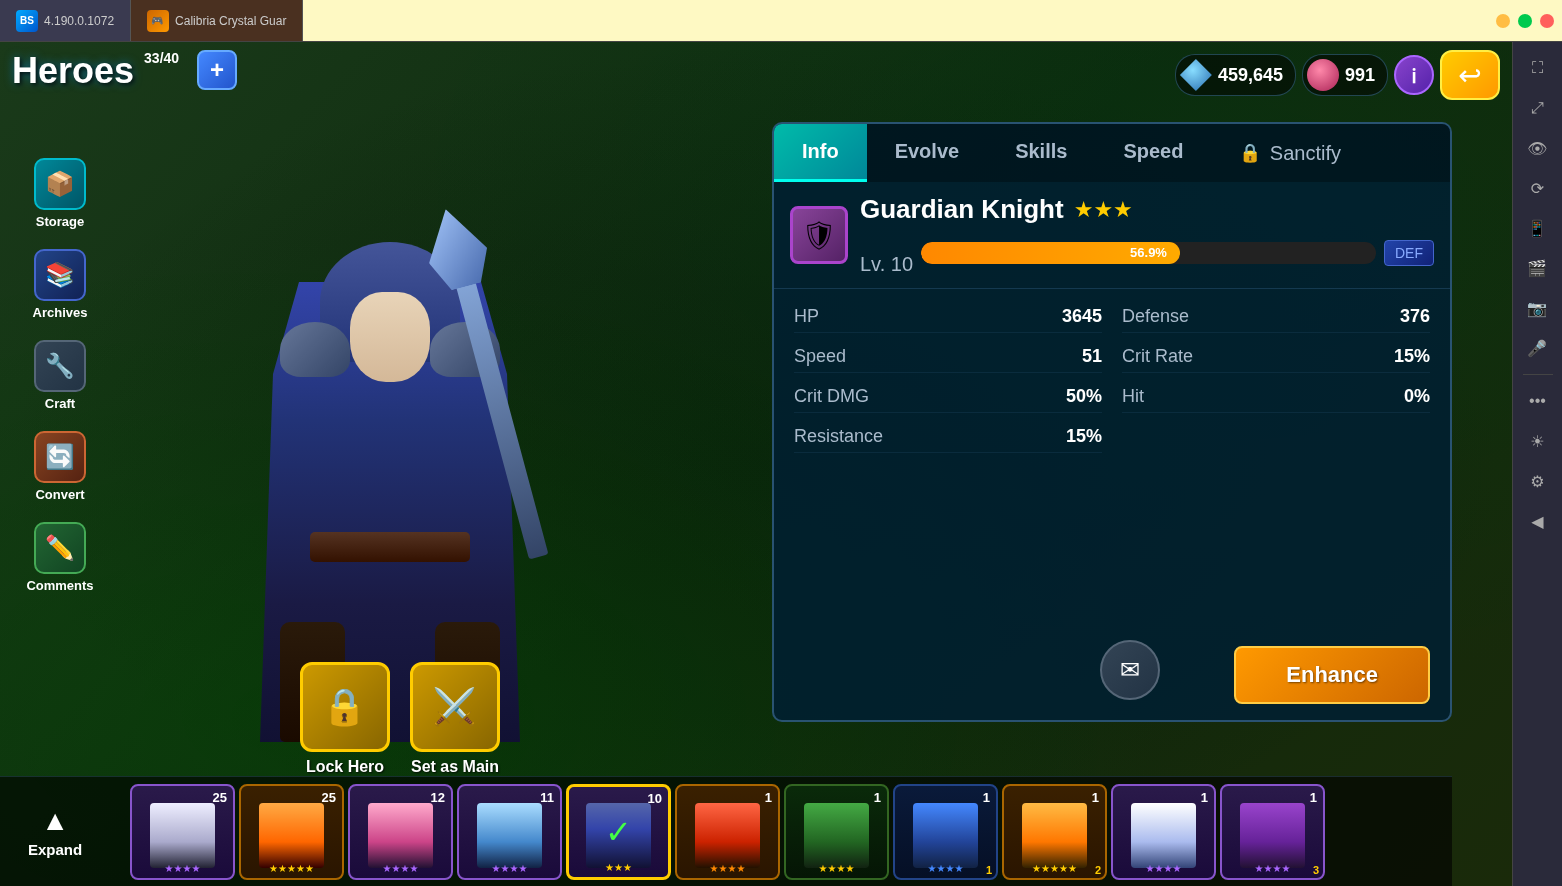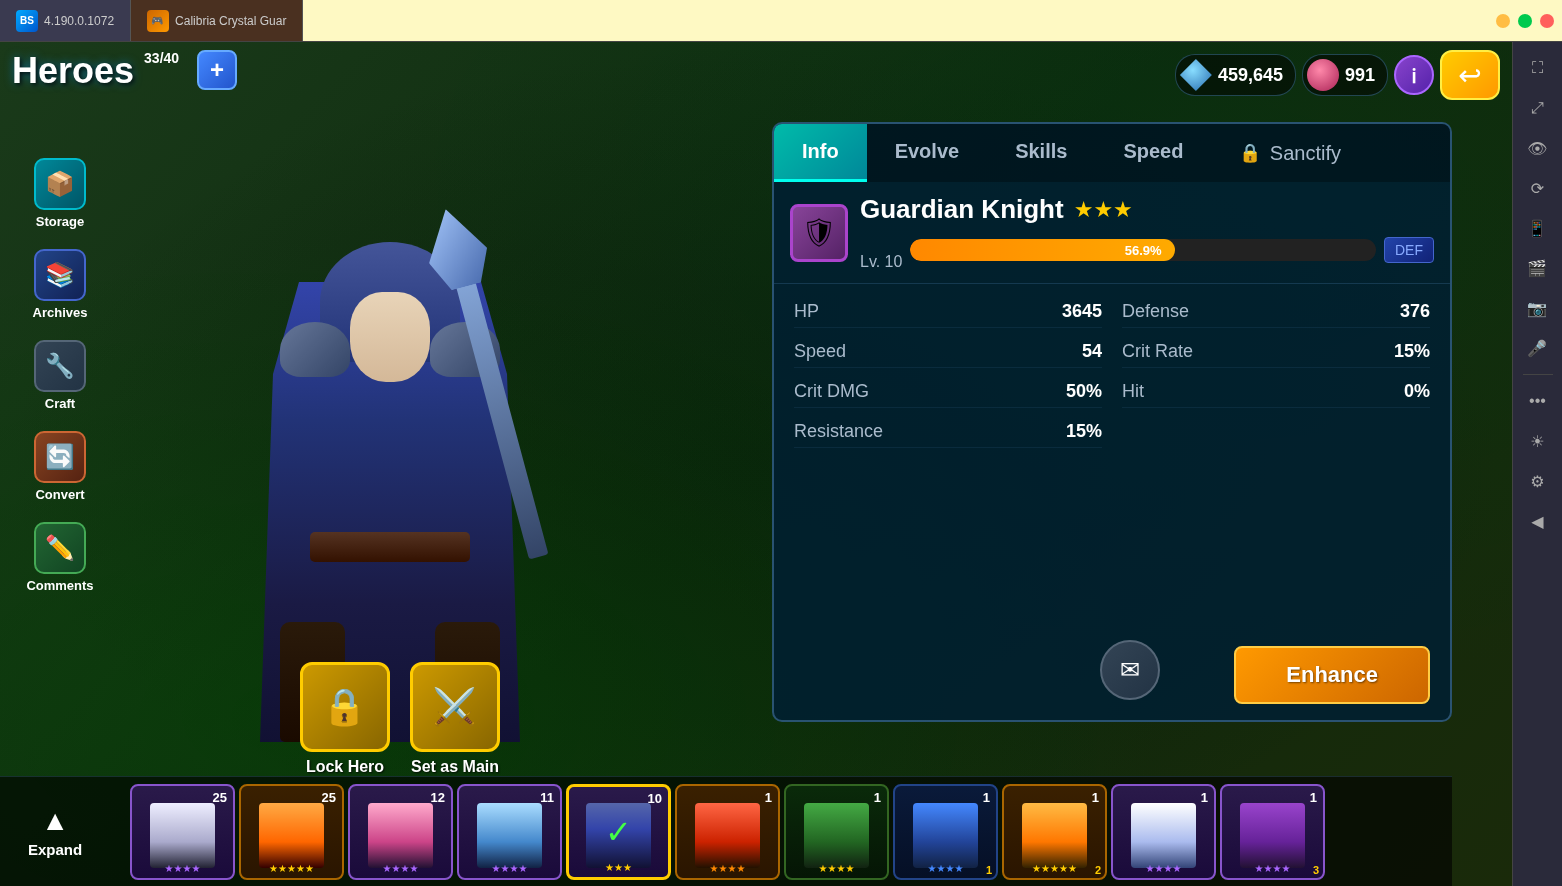--- a/index.html
+++ b/index.html
@@ -484,21 +484,21 @@
     .stars {
       color: #ffcc00;
       font-size: 22px;
     }
     .hero-level-row {
       display: flex;
       align-items: center;
       gap: 8px;
       margin-top: 4px;
     }
-    .level-text { color: #aabbcc; font-size: 16px; margin-top: 24px; }
+    .level-text { color: #aabbcc; font-size: 20px; margin-top: 24px; }
     .exp-bar-container {
       flex: 1;
       height: 22px;
       background: #222;
       border-radius: 11px;
       overflow: hidden;
       position: relative;
     }
     .exp-bar-fill {
       height: 100%;
@@ -861,21 +861,21 @@
     <div class="stat-row">
     <span class="stat-name">HP</span>
     <span class="stat-value">3645</span>
   </div>
         <div class="stat-row">
     <span class="stat-name">Defense</span>
     <span class="stat-value">376</span>
   </div>
         <div class="stat-row">
     <span class="stat-name">Speed</span>
-    <span class="stat-value">54</span>
+    <span class="stat-value">51</span>
   </div>
         <div class="stat-row">
     <span class="stat-name">Crit Rate</span>
     <span class="stat-value">15%</span>
   </div>
         <div class="stat-row">
     <span class="stat-name">Crit DMG</span>
     <span class="stat-value">50%</span>
   </div>
         <div class="stat-row">

